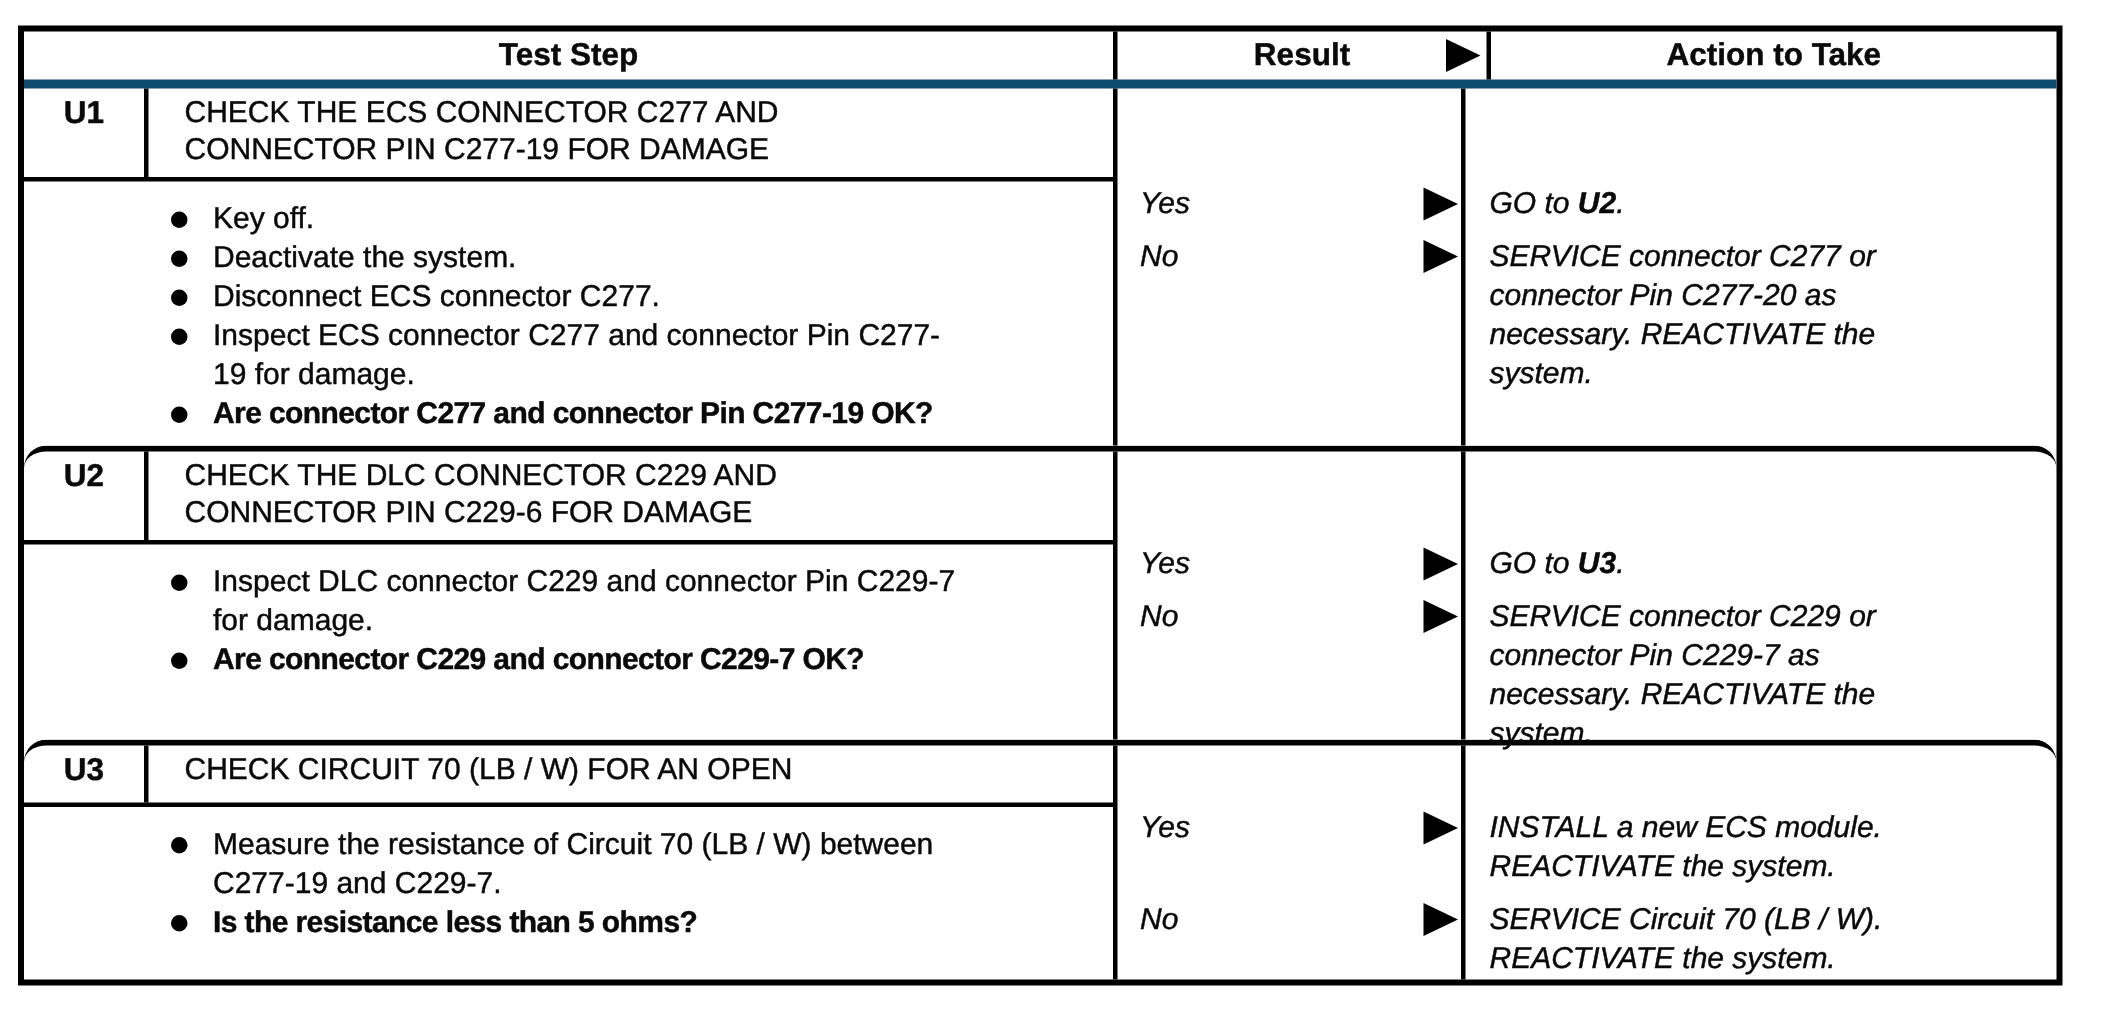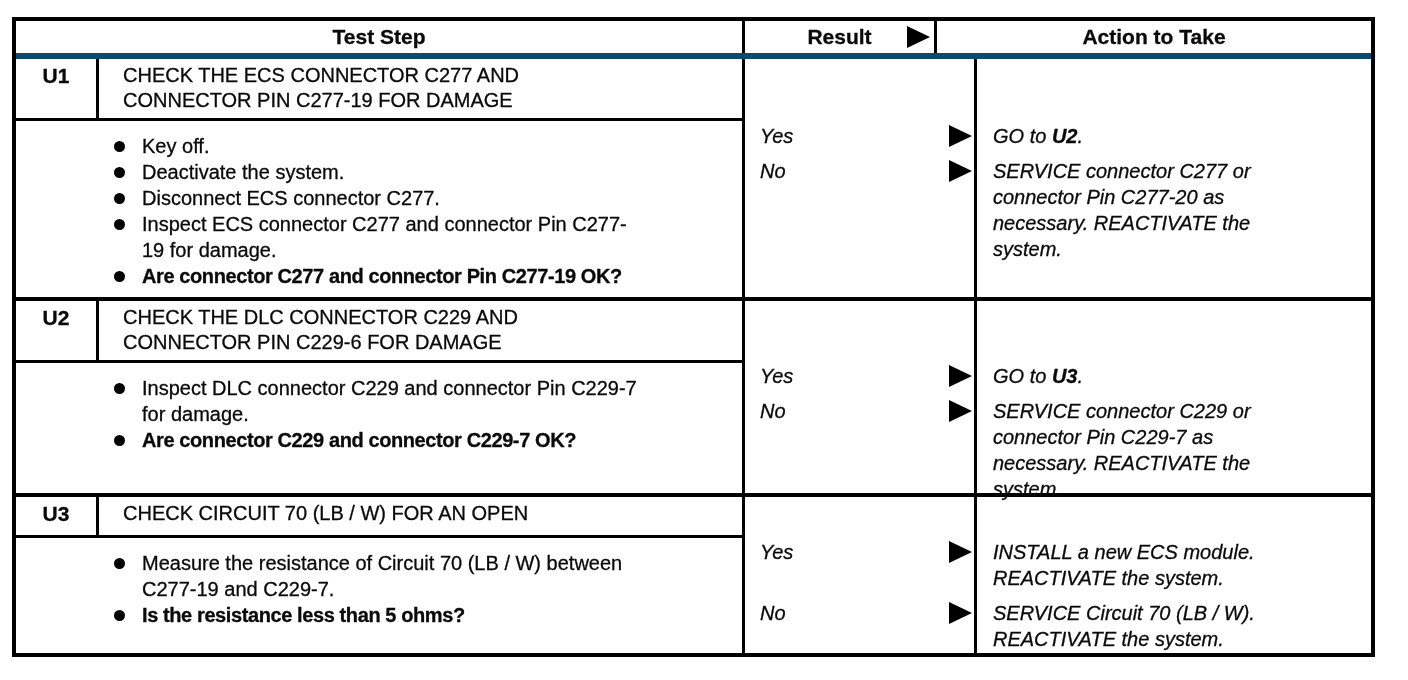--- a/index.html
+++ b/index.html
@@ -14,25 +14,25 @@
     position: absolute; left: 12px; top: 17px;
     width: 1363px; height: 640px;
     border: 4px solid #000;
     display: flex; flex-direction: column;
     -webkit-text-stroke: 0.3px currentColor;
   }
   
   .hdr-row { display: flex; flex: none; height: 38px; border-bottom: 6px solid #0c4a6e; }
   .hdr-cell { display: flex; align-items: center; justify-content: center; font-weight: bold; font-size: 21px; }
   .hdr-test   { width: 729px; border-right: 3px solid #000; }
-  .hdr-result { width: 192px; border-right: 3px solid #000; position: relative; }
+  .hdr-result { width: 249px; border-right: 3px solid #000; position: relative; }
   .hdr-action { flex: 1; }
   .hdr-result .tri { position: absolute; right: 4px; top: 50%; margin-top: -11px; }
   
-  .step { display: flex; flex: none; }
+  .step { display: flex; flex: none; border-radius: 15px; }
   .step + .step { border-top: 4px solid #000; }
   .step-u1 { height: 238px; }
   .step-u2 { height: 196px; }
   .step-u3 { flex: 1; }
   .test-col { width: 729px; flex: none; border-right: 3px solid #000; display: flex; flex-direction: column; }
   .title-band { display: flex; border-bottom: 3px solid #000; }
   .step-u1 .title-band, .step-u2 .title-band { min-height: 55px; }
   .step-u3 .title-band { min-height: 41px; }
   .id-cell {
     width: 83px; flex: none; border-right: 3px solid #000;

